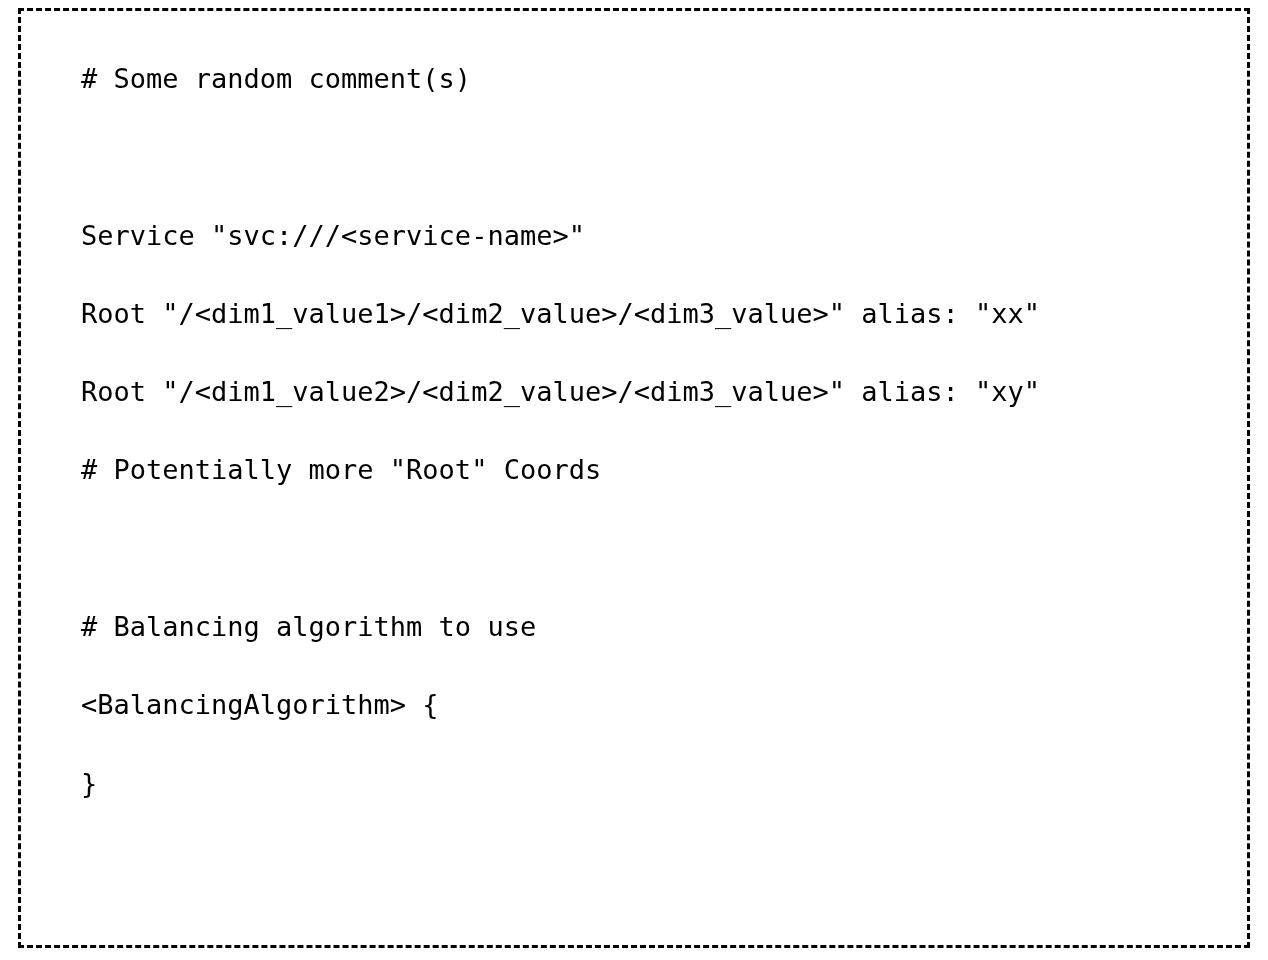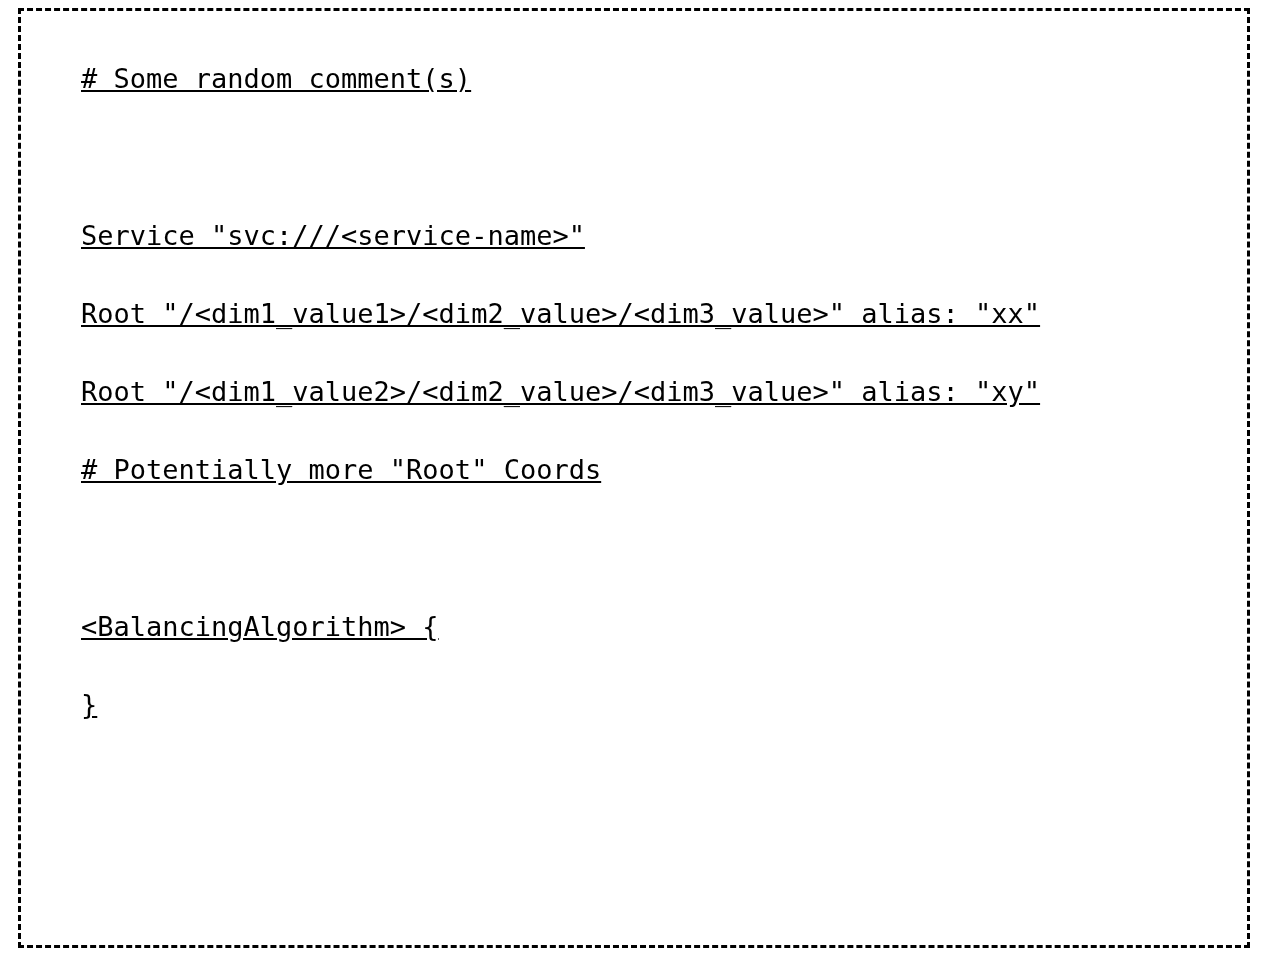--- a/index.html
+++ b/index.html
@@ -16,21 +16,20 @@
       justify-content: flex-start;
       font-family: ui-monospace, Menlo, Consolas, "DejaVu Sans Mono", monospace;
     }
     .box {
       border: 3px dashed #000;
       width: 1232px;
       height: 940px;
       margin: 8px 18px 12px 18px;
       padding: 48px 32px 32px 60px;
       position: relative;
-      text-decoration: underline;
     }
     pre.code {
       font-family: ui-monospace, Menlo, Consolas, "DejaVu Sans Mono", monospace;
       font-size: 27px;
       line-height: 1.45;
       white-space: pre;
       color: #000;
       font-weight: 500;
     }
     .line {
@@ -42,20 +41,21 @@
 <body>
 
 <div class="box">
   <pre class="code"><span class="line"># Some random comment(s)</span>
 <span class="line"></span>
 <span class="line">Service "svc:///&lt;service-name&gt;"</span>
 <span class="line">Root "/&lt;dim1_value1&gt;/&lt;dim2_value&gt;/&lt;dim3_value&gt;" alias: "xx"</span>
 <span class="line">Root "/&lt;dim1_value2&gt;/&lt;dim2_value&gt;/&lt;dim3_value&gt;" alias: "xy"</span>
 <span class="line"># Potentially more "Root" Coords</span>
 <span class="line"></span>
+<span class="line"># Balancing algorithm to use</span>
 <span class="line">&lt;BalancingAlgorithm&gt; {</span>
 <span class="line">}</span>
 <span class="line"></span>
 
 
 
 
 
 
 

